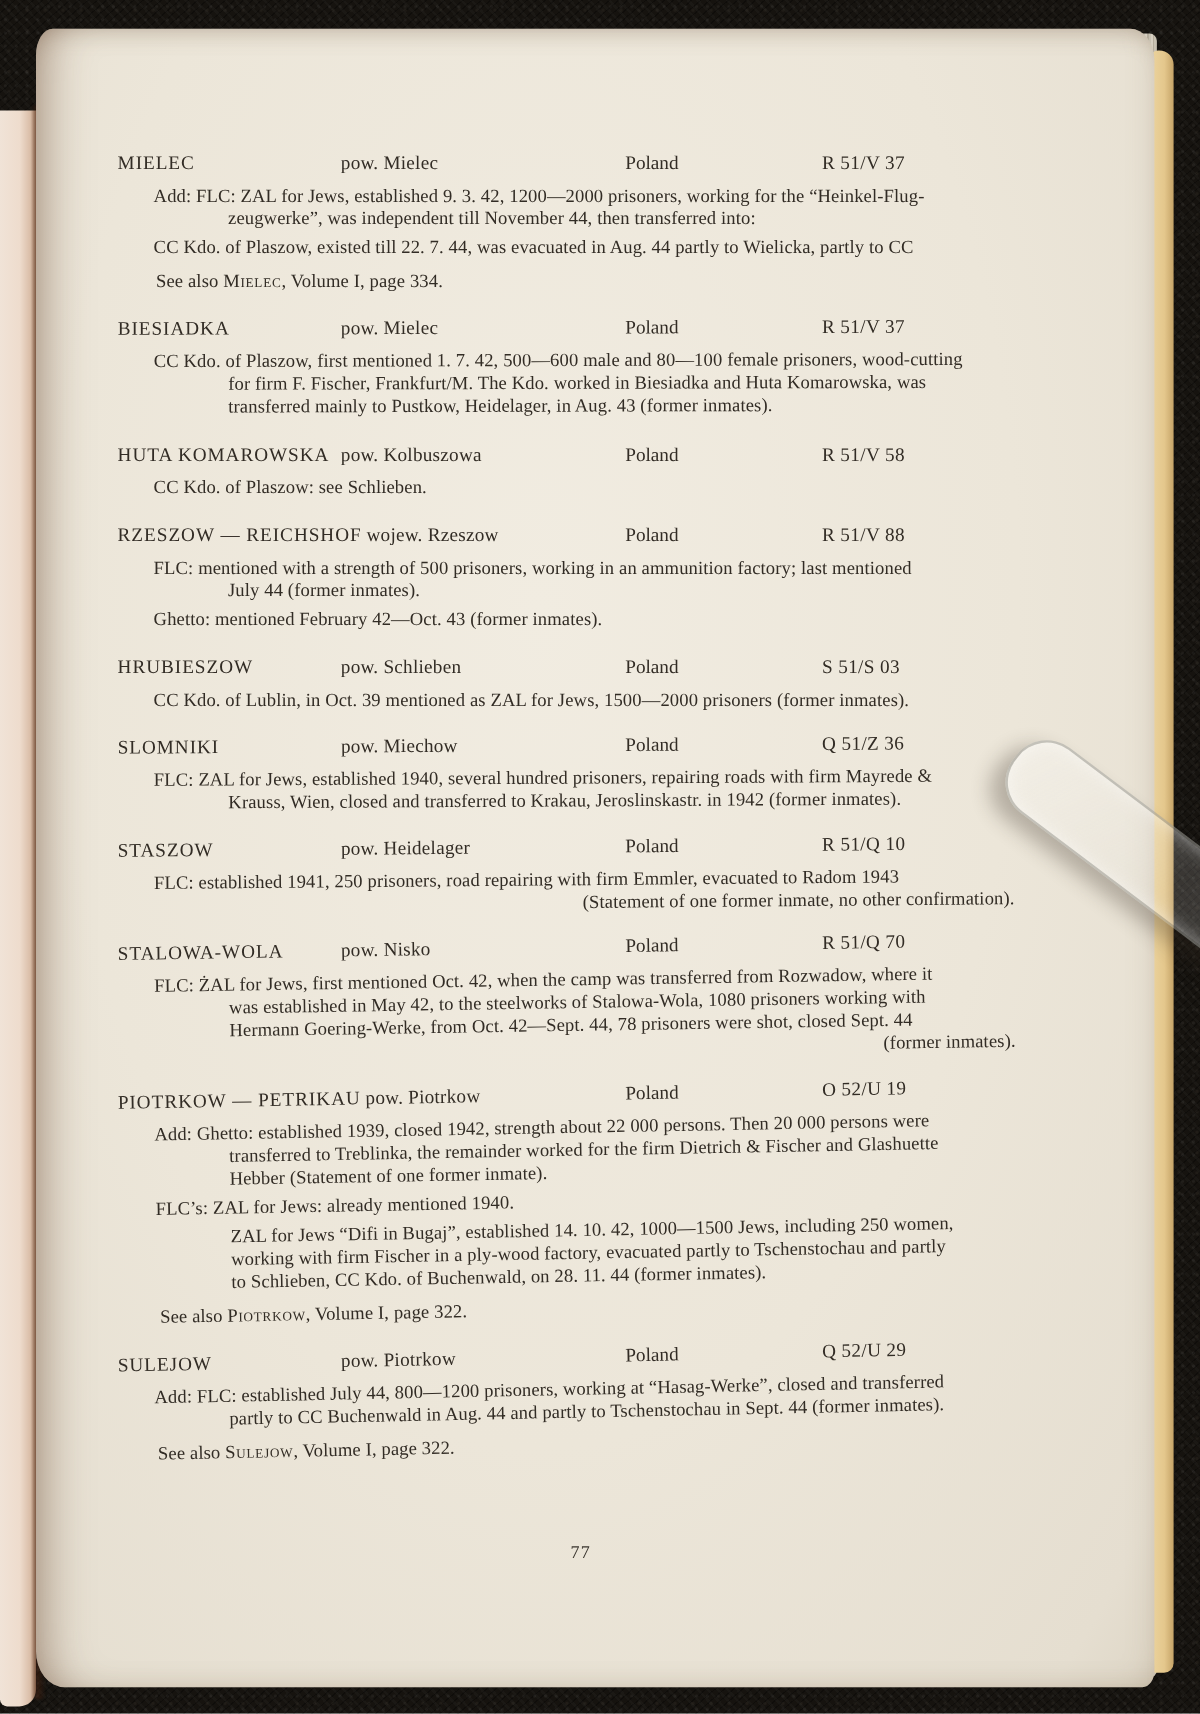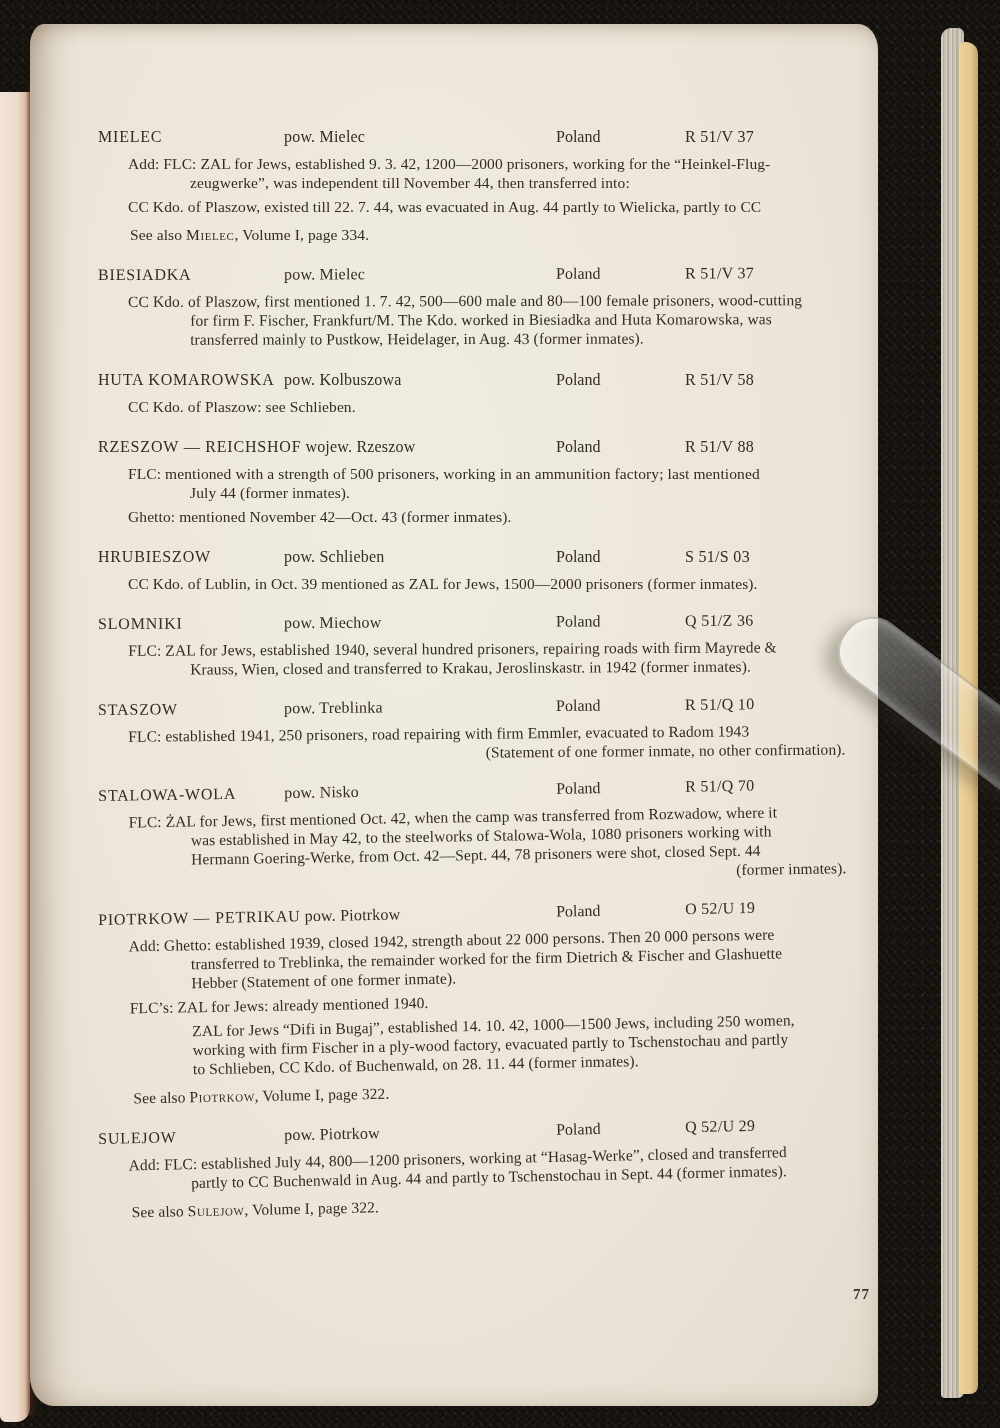--- a/index.html
+++ b/index.html
@@ -36,49 +36,49 @@
     border-radius:10px 6px 6px 4px;
     box-shadow:0 2px 3px rgba(0,0,0,0.4);
   }
   .cover-strip{
     position:absolute;left:959px;top:42px;width:19px;height:1352px;
     background:linear-gradient(90deg,#ecd49e 0%,#e4c78c 60%,#c6a468 100%);
     border-radius:6px 12px 8px 4px;
   }
   
   .page{
-    position:absolute;left:30px;top:24px;width:848px;height:1382px;
+    position:absolute;left:30px;top:24px;width:932px;height:1382px;
     background:radial-gradient(ellipse at 45% 35%, #f1ece1 0%, #ece6d9 55%, #e5ded0 92%, #ded6c6 100%);
     border-radius:14px 20px 10px 24px / 22px 26px 14px 30px;
     box-shadow:
       inset 30px 0 40px -26px rgba(96,62,38,0.55),
       inset 0 16px 20px -16px rgba(130,108,86,0.40),
       inset -12px -10px 26px -16px rgba(145,125,98,0.35);
   }
   .content{position:absolute;left:68px;top:104px;width:772px;color:#322c25;font-size:15.5px;}
   .entry{margin-bottom:22px;transform-origin:0 0;}
   #entries .entry:nth-child(2){transform:rotate(-0.15deg);}
   #entries .entry:nth-child(6){transform:rotate(-0.3deg);}
   #entries .entry:nth-child(7){transform:rotate(-0.5deg);}
   #entries .entry:nth-child(8){transform:rotate(-0.9deg);}
   #entries .entry:nth-child(9){transform:rotate(-1.05deg);}
   #entries .entry:nth-child(10){transform:rotate(-1.15deg);}
   .ehead{position:relative;margin-bottom:8px;font-size:16px;white-space:nowrap;}
   .ename{display:inline-block;min-width:182px;letter-spacing:0.8px;}
   .edist{letter-spacing:0.2px;}
-  .ecountry{position:absolute;left:458px;}
+  .ecountry{position:absolute;left:423px;}
   .ecode{position:absolute;left:587px;letter-spacing:0.3px;}
   .para{margin-bottom:5px;}
   .line{line-height:19px;white-space:nowrap;letter-spacing:0.1px;}
   .l1{padding-left:30px;}
   .l2{padding-left:92px;}
   .l2r{width:747px;text-align:right;}
   .see-also{padding-left:32px;margin-top:9px;}
   .sc{font-variant:small-caps;letter-spacing:0.6px;}
-  .page-number{position:absolute;left:68px;top:1262px;width:772px;text-align:right;font-size:15px;color:#3a352e;letter-spacing:1px;font-weight:bold;}
+  .page-number{position:absolute;left:68px;top:1262px;width:772px;text-align:center;font-size:15px;color:#3a352e;letter-spacing:1px;}
   
   .marker{
     position:absolute;left:866px;top:604px;width:380px;height:64px;
     border-radius:32px;
     transform:rotate(37deg);transform-origin:0 0;
     background:linear-gradient(115deg, rgba(252,252,250,0.38) 0%, rgba(240,240,238,0.16) 45%, rgba(205,205,200,0.30) 100%);
     border:2px solid rgba(140,140,132,0.45);
     box-shadow:-7px 12px 16px rgba(55,45,35,0.30), inset 0 0 14px rgba(255,255,255,0.5);
   }
 </style>
@@ -148,21 +148,21 @@
       <span class="edist">wojew. Rzeszow</span>
       <span class="ecountry">Poland</span>
       <span class="ecode">R 51/V 88</span>
     </div>
     <div class="ebody">
             <div class="para">
               <div class="line l1">FLC: mentioned with a strength of 500 prisoners, working in an ammunition factory; last mentioned</div>
               <div class="line l2">July 44 (former inmates).</div>
             </div>
             <div class="para">
-              <div class="line l1">Ghetto: mentioned November 42—Oct. 43 (former inmates).</div>
+              <div class="line l1">Ghetto: mentioned February 42—Oct. 43 (former inmates).</div>
             </div>
           </div>
   </div>
 
   <div class="entry">
     <div class="ehead">
       <span class="ename">HRUBIESZOW</span>
       <span class="edist">pow. Schlieben</span>
       <span class="ecountry">Poland</span>
       <span class="ecode">S 51/S 03</span>
@@ -185,21 +185,21 @@
             <div class="para">
               <div class="line l1">FLC: ZAL for Jews, established 1940, several hundred prisoners, repairing roads with firm Mayrede &amp;</div>
               <div class="line l2">Krauss, Wien, closed and transferred to Krakau, Jeroslinskastr. in 1942 (former inmates).</div>
             </div>
           </div>
   </div>
 
   <div class="entry">
     <div class="ehead">
       <span class="ename">STASZOW</span>
-      <span class="edist">pow. Treblinka</span>
+      <span class="edist">pow. Heidelager</span>
       <span class="ecountry">Poland</span>
       <span class="ecode">R 51/Q 10</span>
     </div>
     <div class="ebody">
             <div class="para">
               <div class="line l1">FLC: established 1941, 250 prisoners, road repairing with firm Emmler, evacuated to Radom 1943</div>
               <div class="line l2r">(Statement of one former inmate, no other confirmation).</div>
             </div>
           </div>
   </div>

